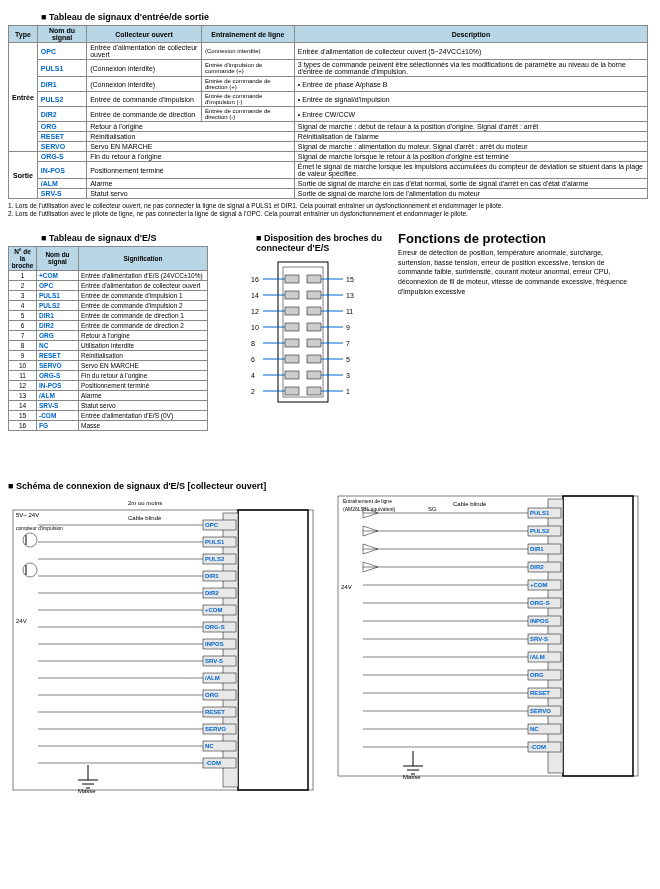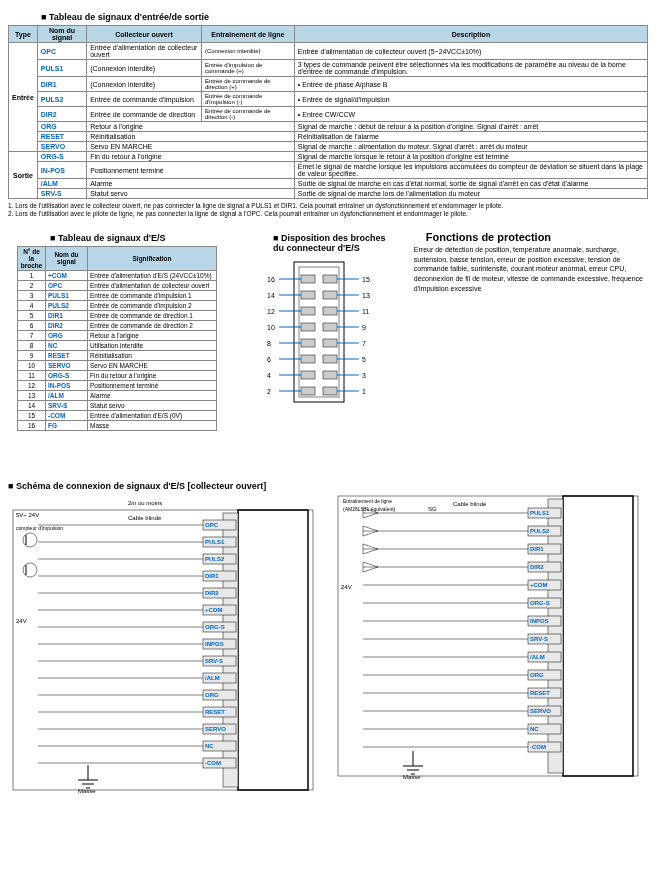--- a/index.html
+++ b/index.html
@@ -7,29 +7,29 @@
 .section-title { font-size: 9px; font-weight: bold; margin: 4px 0 3px 0; padding-left: 33px; }
 .section-title::before { content: "■ "; }
 table { border-collapse: collapse; width: 100%; }
 table.main-table { width: 640px; }
 table th, table td { border: 1px solid #888; padding: 1px 3px; font-size: 7px; vertical-align: middle; }
 table th { background: #b8d6e6; font-weight: bold; text-align: center; }
 .signal-name { color: #0066cc; font-weight: bold; }
 .notes { font-size: 6.5px; margin: 3px 0 10px 0; line-height: 1.3; }
 .notes p { margin: 0; }
 .cols { display: flex; gap: 15px; margin-top: 6px; }
-.col1 { width: 200px; margin-left: 9px; }
-.col2 { width: 160px; margin-left: 8px; }
+.col1 { width: 200px; }
+.col2 { width: 160px; }
 .col3 { width: 240px; }
 table.io-table { width: 200px; }
 table.io-table th, table.io-table td { font-size: 6.5px; padding: 1px 2px; }
 table.io-table td:first-child { text-align: center; width: 28px; }
 table.io-table td:nth-child(2) { width: 42px; }
 .connector-svg { display: block; margin: 4px auto; }
-.spec-subtitle { font-size: 11px; font-weight: bold; margin: 2px 12px; }
+.spec-subtitle { font-size: 13px; font-weight: bold; margin: 2px 0; }
 .spec-text { font-size: 7px; line-height: 1.4; }
 .schemas { display: flex; gap: 15px; margin-top: 50px; }
 .schema { width: 310px; }
 .schema-title { font-size: 9px; font-weight: bold; margin-bottom: 4px; }
 .schema-title::before { content: "■ "; }
 .schema-svg { display: block; }
 .sig-label { font-size: 6px; fill: #000; }
 .sig-name-svg { font-size: 6px; fill: #0066cc; font-weight: bold; }
 </style>
 </head>

